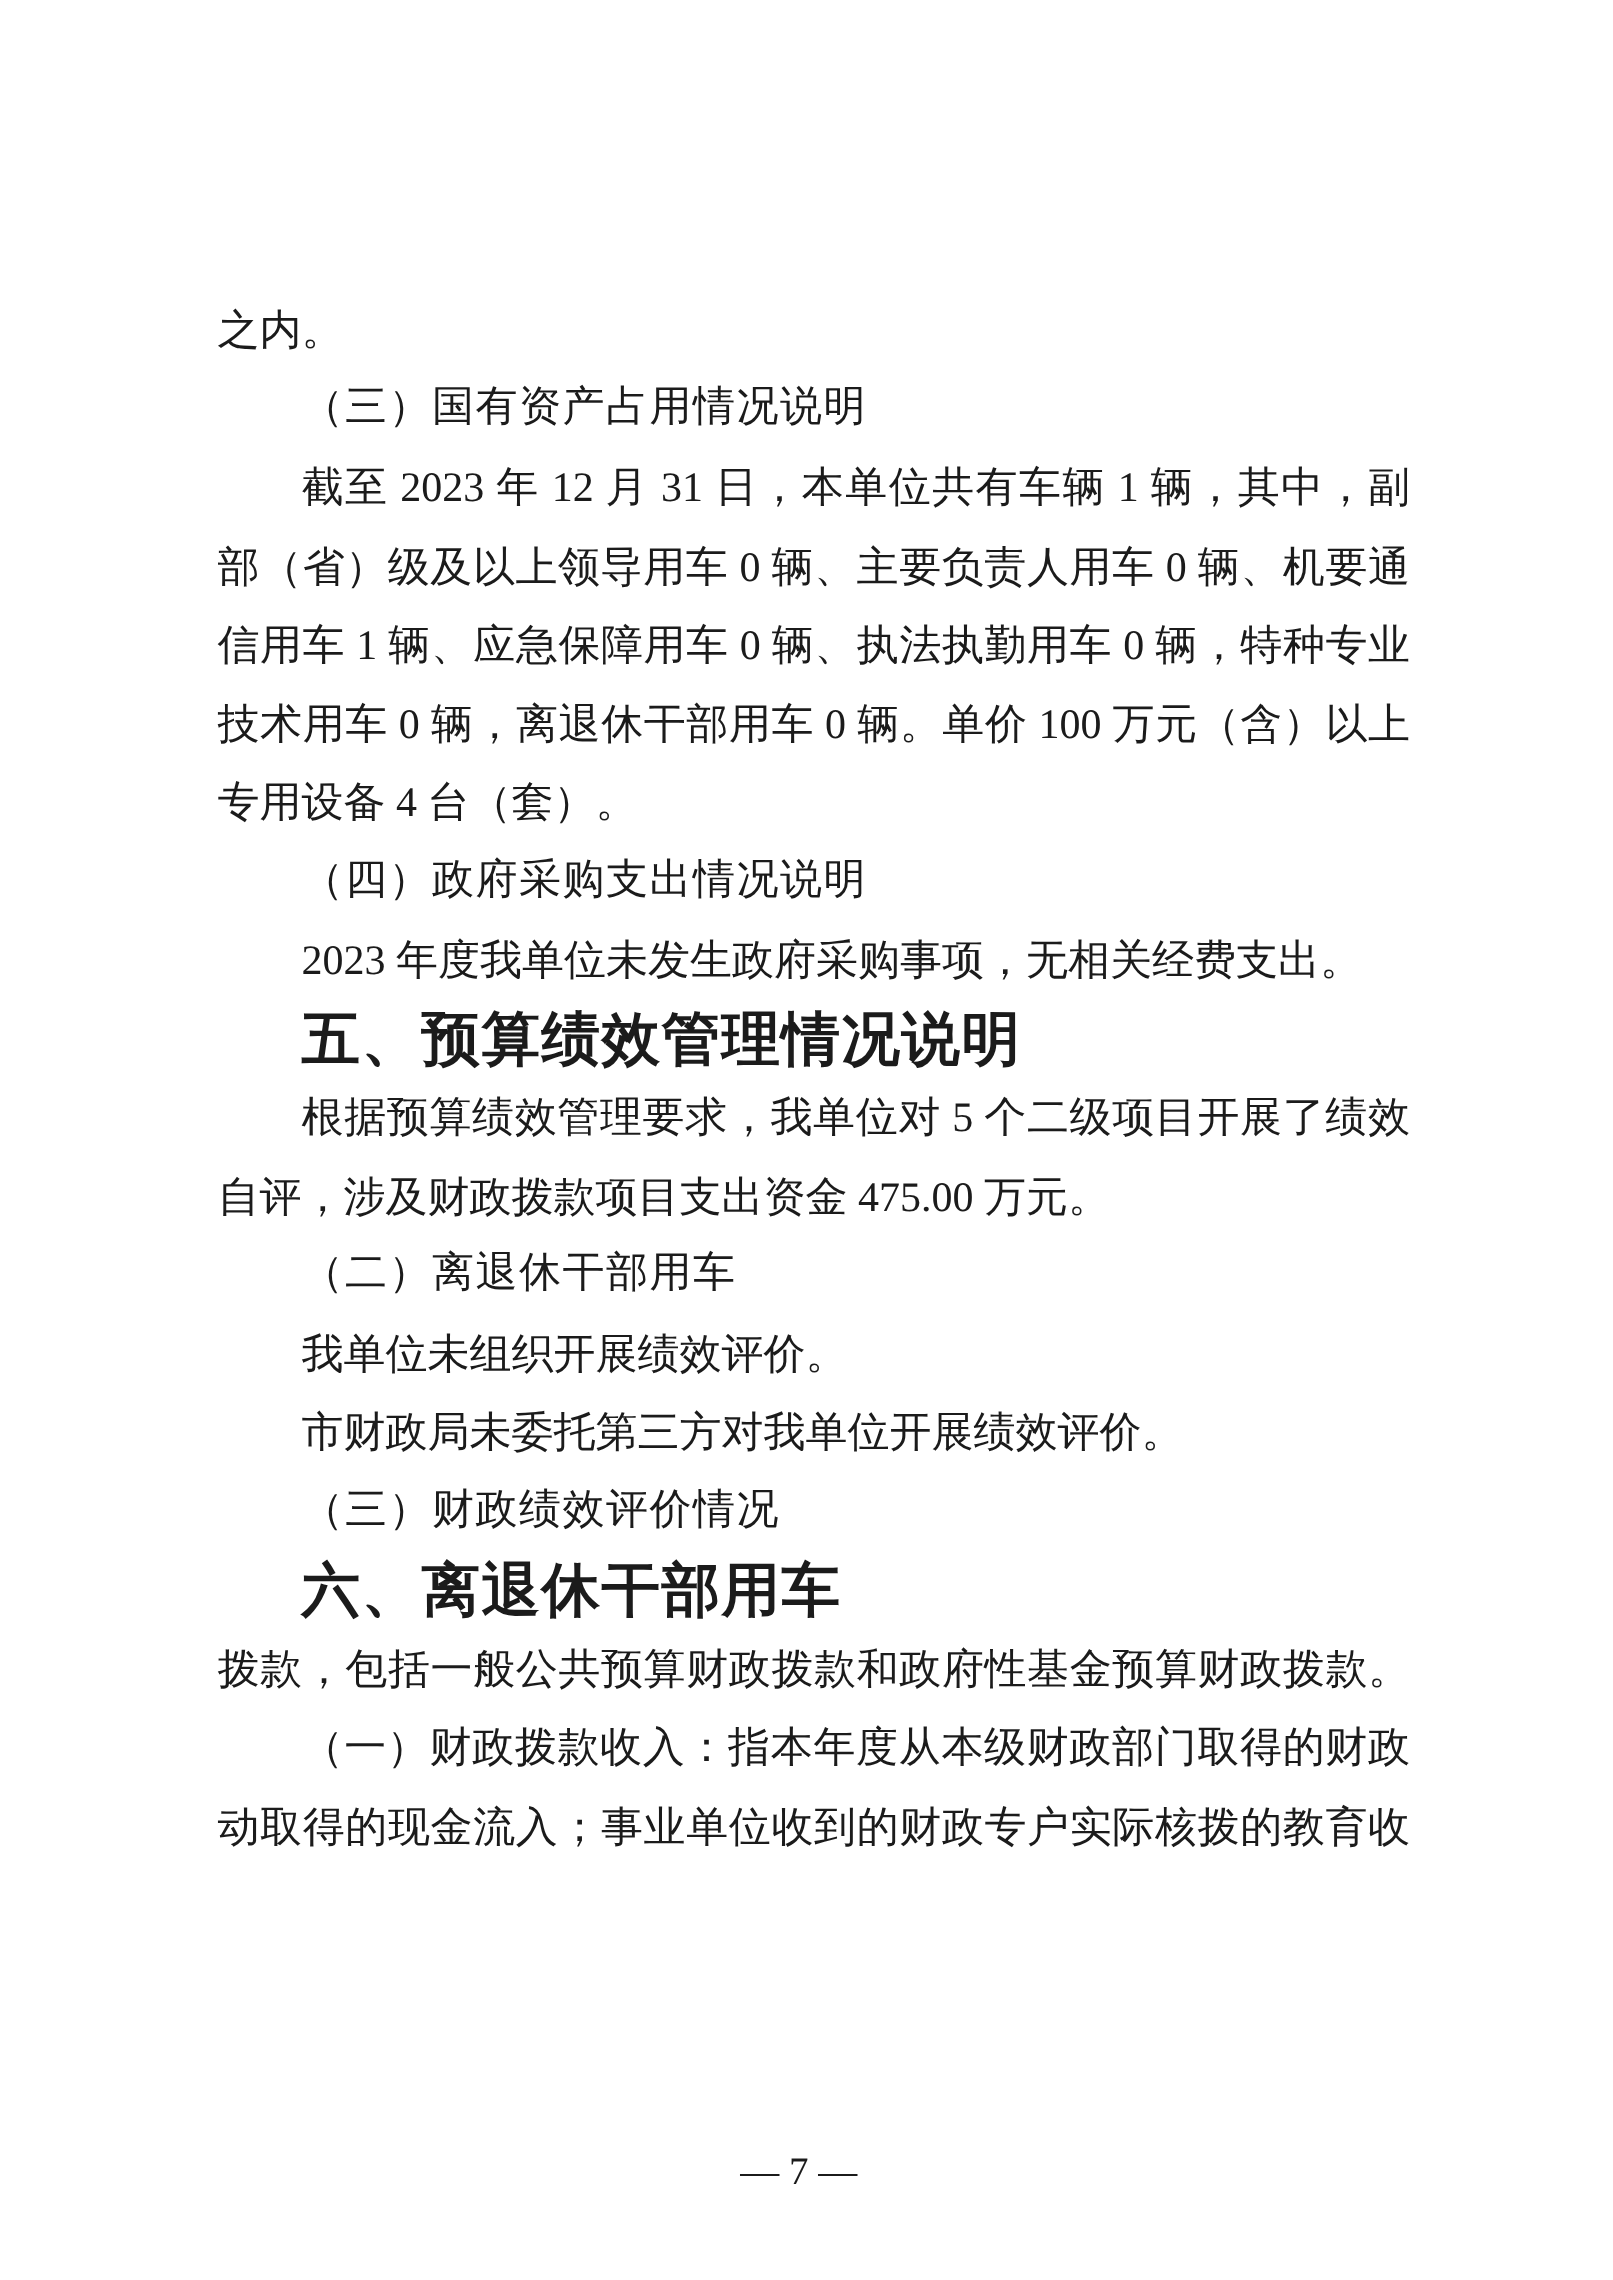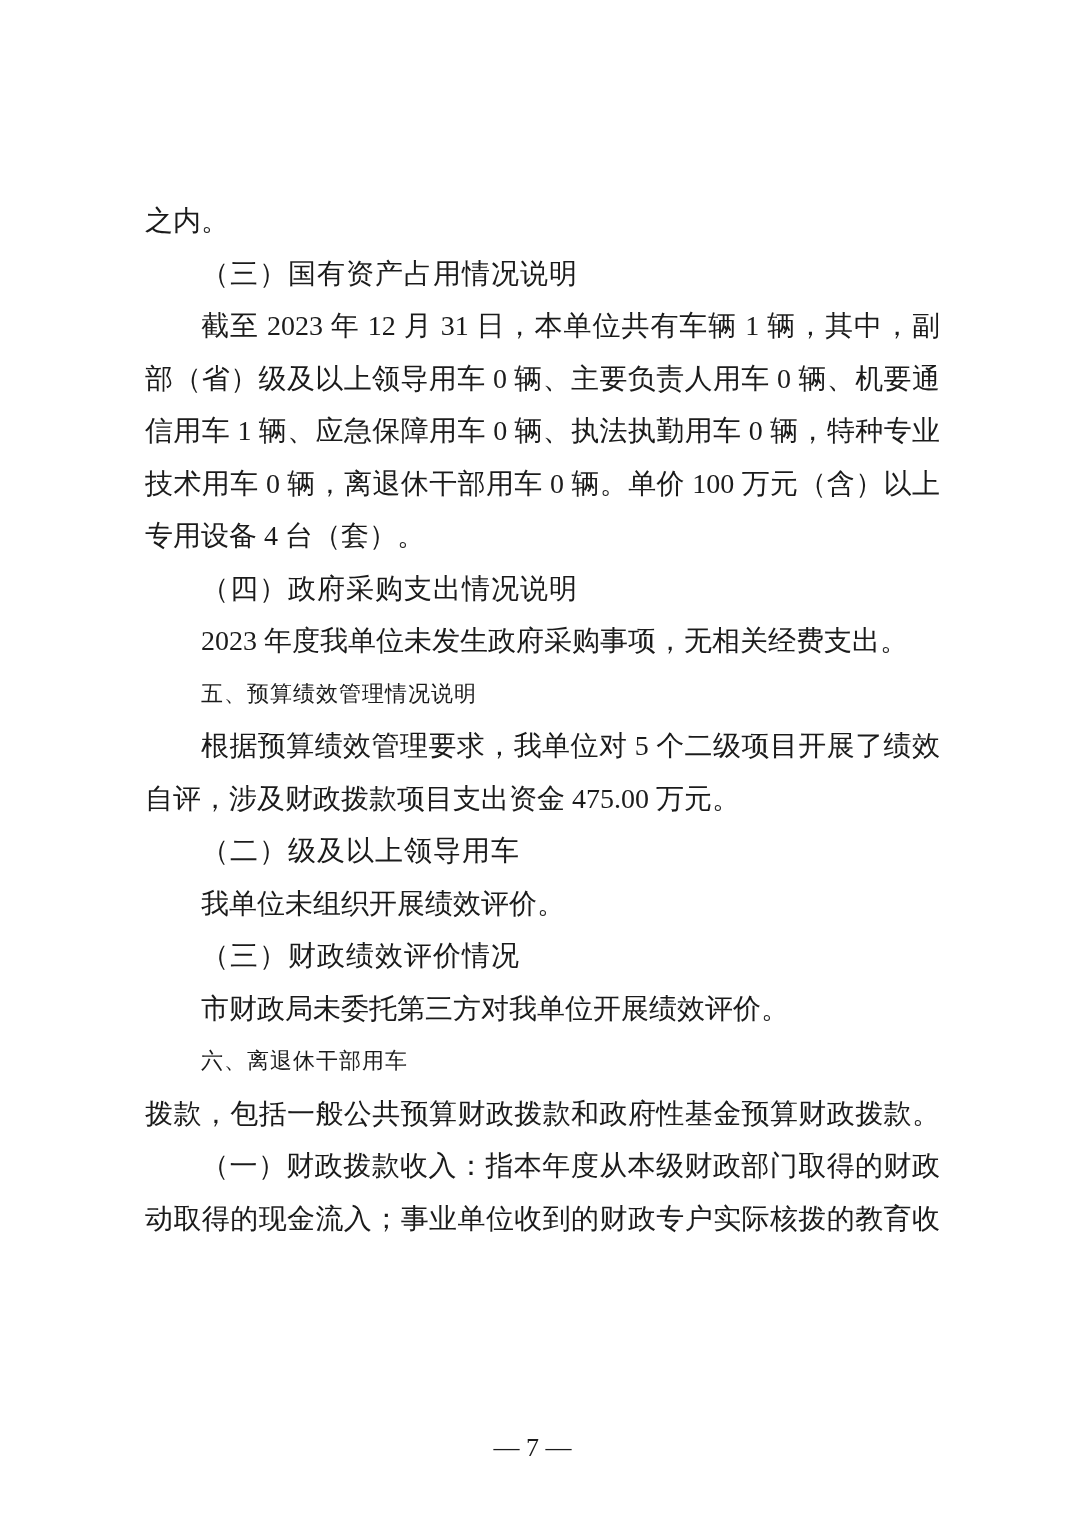--- a/index.html
+++ b/index.html
@@ -31,27 +31,27 @@
     white-space: normal;
     overflow: hidden;
   }
   .line.indent {
     text-indent: 56px;
   }
   .line.stretch {
     text-align-last: justify;
   }
   .line.subhead {
-    font-family: Liberation Sans, sans-serif;
+    font-family: Liberation Mono, monospace;
     letter-spacing: 1px;
   }
   .line.heading {
     font-family: "Liberation Sans", "DejaVu Sans", sans-serif;
-    font-weight: 400;
-    font-size: 22px;
+    font-weight: 700;
+    font-size: 39px;
     letter-spacing: 1px;
   }
   .page-footer {
     position: absolute;
     left: 0;
     right: 0;
     top: 1422px;
     height: 52px;
     line-height: 52px;
     text-align: center;
@@ -70,23 +70,23 @@
       <div class="line body indent stretch">截至 2023 年 12 月 31 日，本单位共有车辆 1 辆，其中，副</div>
       <div class="line body stretch">部（省）级及以上领导用车 0 辆、主要负责人用车 0 辆、机要通</div>
       <div class="line body stretch">信用车 1 辆、应急保障用车 0 辆、执法执勤用车 0 辆，特种专业</div>
       <div class="line body stretch">技术用车 0 辆，离退休干部用车 0 辆。单价 100 万元（含）以上</div>
       <div class="line body">专用设备 4 台（套）。</div>
       <div class="line subhead indent">（四）政府采购支出情况说明</div>
       <div class="line body indent">2023 年度我单位未发生政府采购事项，无相关经费支出。</div>
       <div class="line heading indent">五、预算绩效管理情况说明</div>
       <div class="line body indent stretch">根据预算绩效管理要求，我单位对 5 个二级项目开展了绩效</div>
       <div class="line body">自评，涉及财政拨款项目支出资金 475.00 万元。</div>
-      <div class="line subhead indent">（二）级及以上领导用车</div>
+      <div class="line subhead indent">（二）离退休干部用车</div>
       <div class="line body indent">我单位未组织开展绩效评价。</div>
+      <div class="line body indent">市财政局未委托第三方对我单位开展绩效评价。</div>
       <div class="line subhead indent">（三）财政绩效评价情况</div>
-      <div class="line body indent">市财政局未委托第三方对我单位开展绩效评价。</div>
       <div class="line heading indent">六、离退休干部用车</div>
       <div class="line body stretch">拨款，包括一般公共预算财政拨款和政府性基金预算财政拨款。</div>
       <div class="line body indent stretch">（一）财政拨款收入：指本年度从本级财政部门取得的财政</div>
       <div class="line body stretch">动取得的现金流入；事业单位收到的财政专户实际核拨的教育收</div>
     </div>
   <div class="page-footer">— 7 —</div>
 </div>
 
 </body></html>

